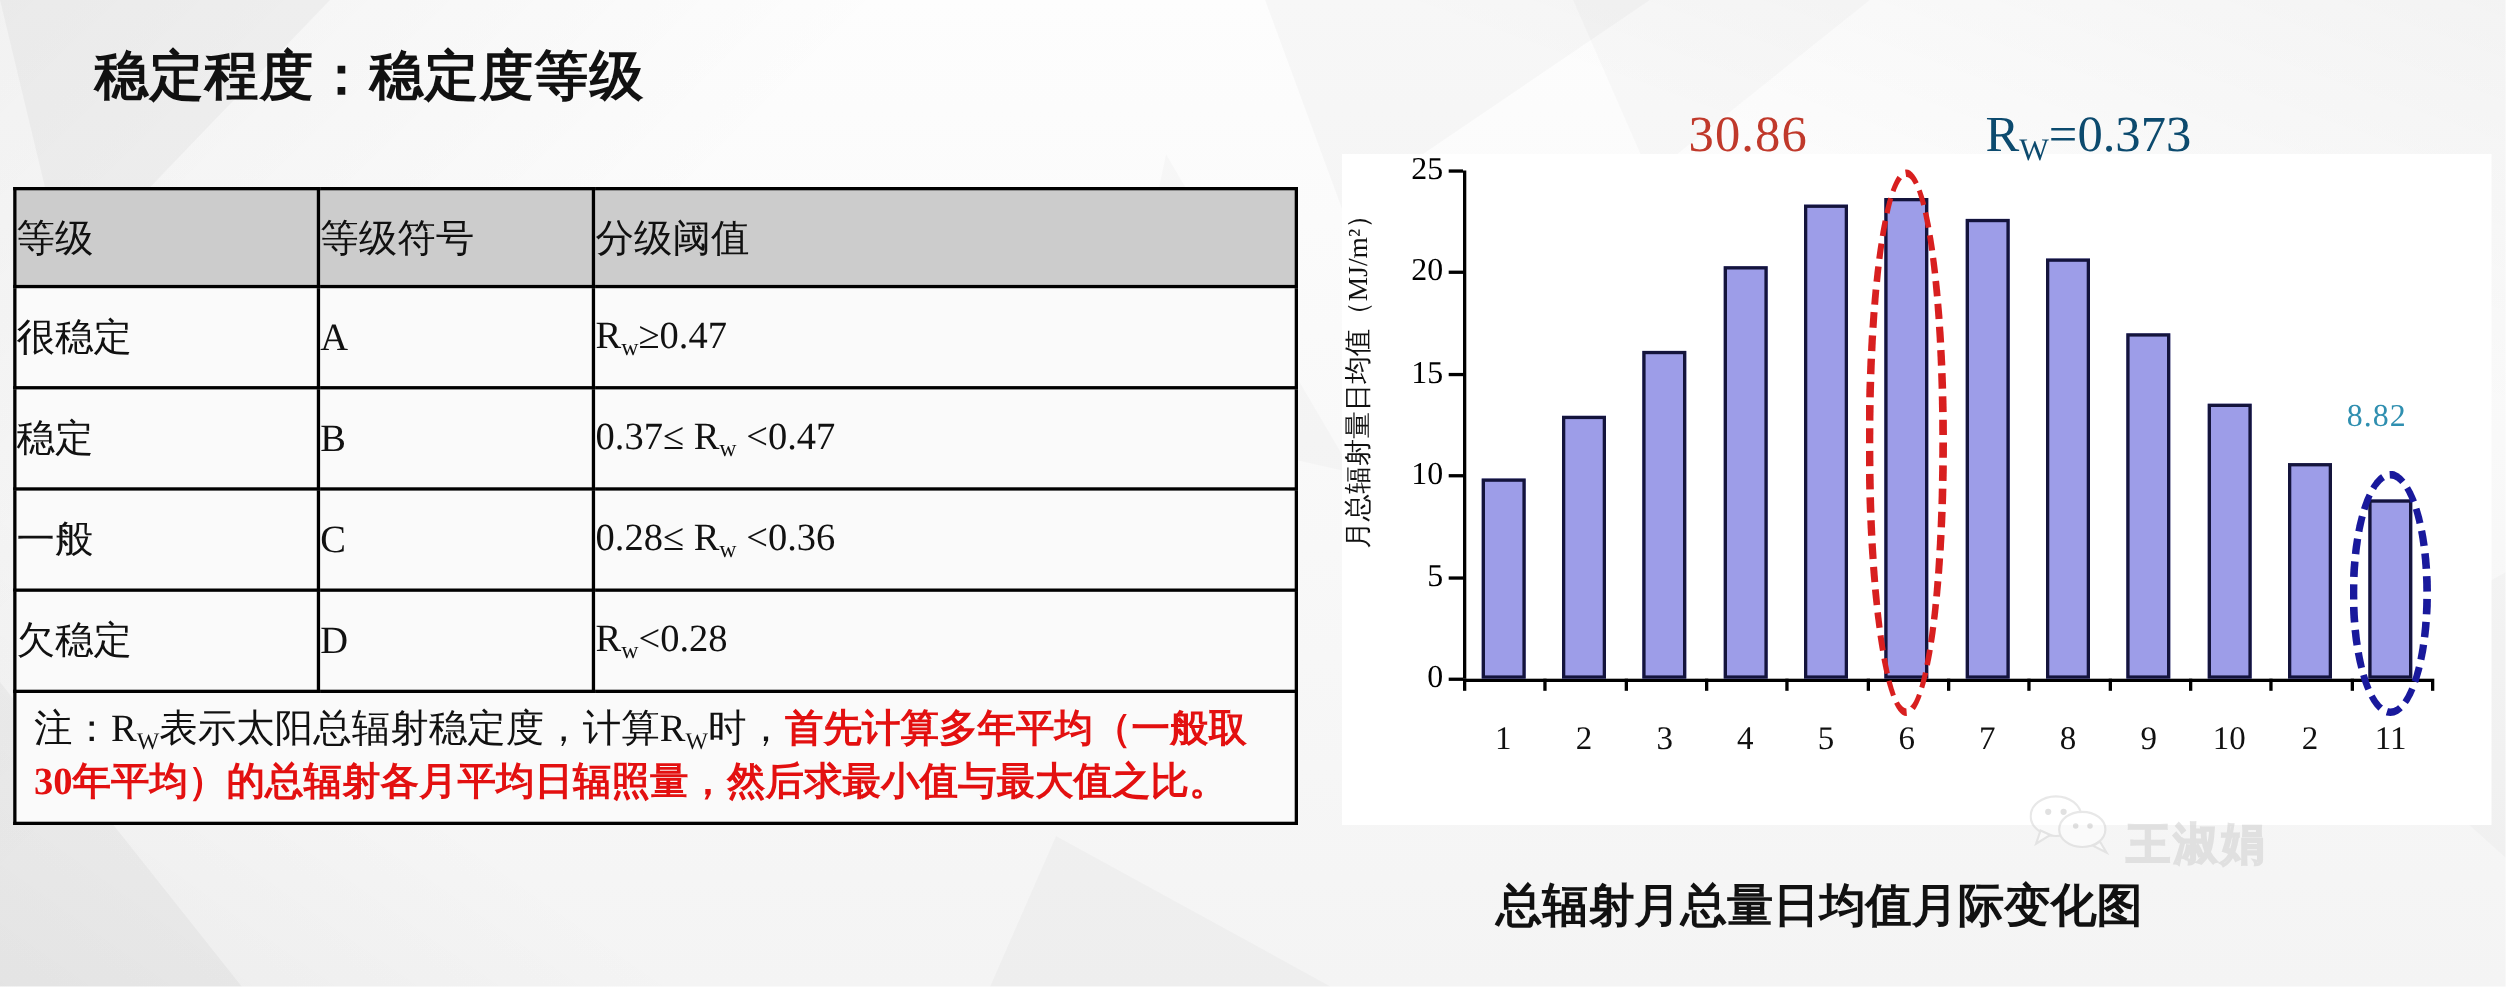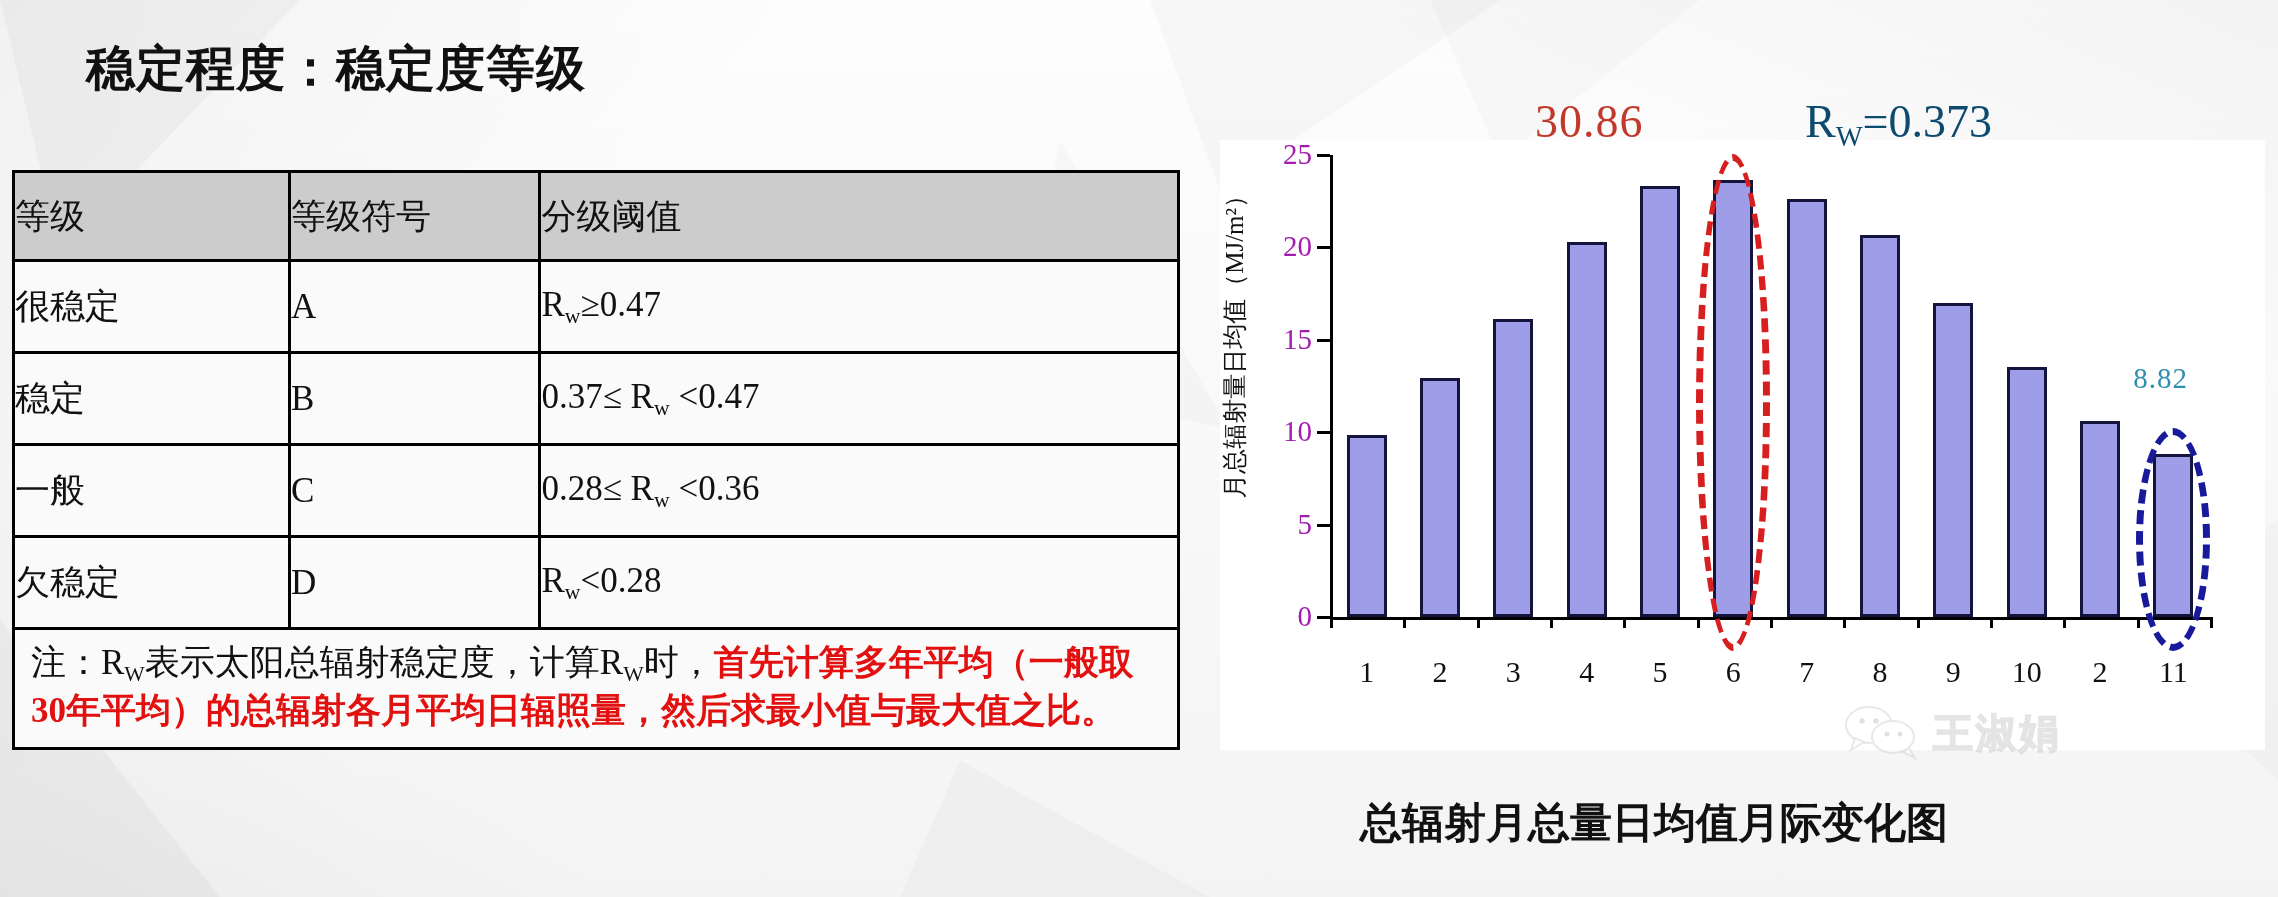--- a/index.html
+++ b/index.html
@@ -86,21 +86,21 @@
     text-align:center;
   }
   .ylabel-inner{display:inline-block;transform:translate(-100%,0);}
 
   .axis-area{position:absolute;left:110px;top:8px;width:880px;height:462px;}
   .y-axis{position:absolute;left:0;top:0;width:3px;height:462px;background:#000;}
   .x-axis{position:absolute;left:0;top:462px;width:880px;height:3px;background:#000;}
 
   .ytick{position:absolute;left:-13px;width:13px;height:3px;background:#000;}
   .ytick-lab{position:absolute;right:calc(100% + 18px);transform:translateY(-52%);
-    font-size:29px;color:#a21caf;white-space:nowrap;text-align:center;}
+    font-size:29px;color:#000000;white-space:nowrap;text-align:center;}
 
   .xtick{position:absolute;top:462px;width:3px;height:11px;background:#000;}
   .xtick-lab{position:absolute;top:500px;transform:translateX(-50%);
     font-size:30px;color:#111;}
 
   .bar{position:absolute;bottom:0;width:40px;
     background:#9d9de8;border:3px solid #14143c;box-sizing:border-box;}
 
   .ellipse{position:absolute;border-radius:50%;box-sizing:border-box;}
   .ellipse-red{border:7px dashed #d81f1f;}
@@ -109,21 +109,21 @@
 
   .chart-caption{
     position:absolute;left:155px;top:700px;
     font-family:"DejaVu Sans", sans-serif;
     font-size:42px;font-weight:700;color:#111;white-space:nowrap;
   }
 
   
   .watermark{position:absolute;left:640px;top:610px;display:flex;align-items:center;gap:14px;opacity:.55;pointer-events:none;}
   .wm-text{font-family:"DejaVu Sans", sans-serif;font-size:40px;font-weight:700;
-    color:transparent;-webkit-text-stroke:1.6px #cfcfcf;letter-spacing:3px;}
+    color:transparent;-webkit-text-stroke:1.6px #cfcfcf;letter-spacing:3px;margin-top:35px;}
 </style>
 </head>
 <body>
 
 <div class="bg-wash"></div>
 <svg class="bg-poly" width="2278" height="897" viewBox="0 0 2278 897">
   <polygon points="0,0 300,0 60,250" fill="#000" opacity="0.03"></polygon>
   <polygon points="1150,0 1500,0 1220,190" fill="#000" opacity="0.025"></polygon>
   <polygon points="1430,0 1700,0 1500,160" fill="#000" opacity="0.02"></polygon>
   <polygon points="0,620 220,897 0,897" fill="#000" opacity="0.03"></polygon>

